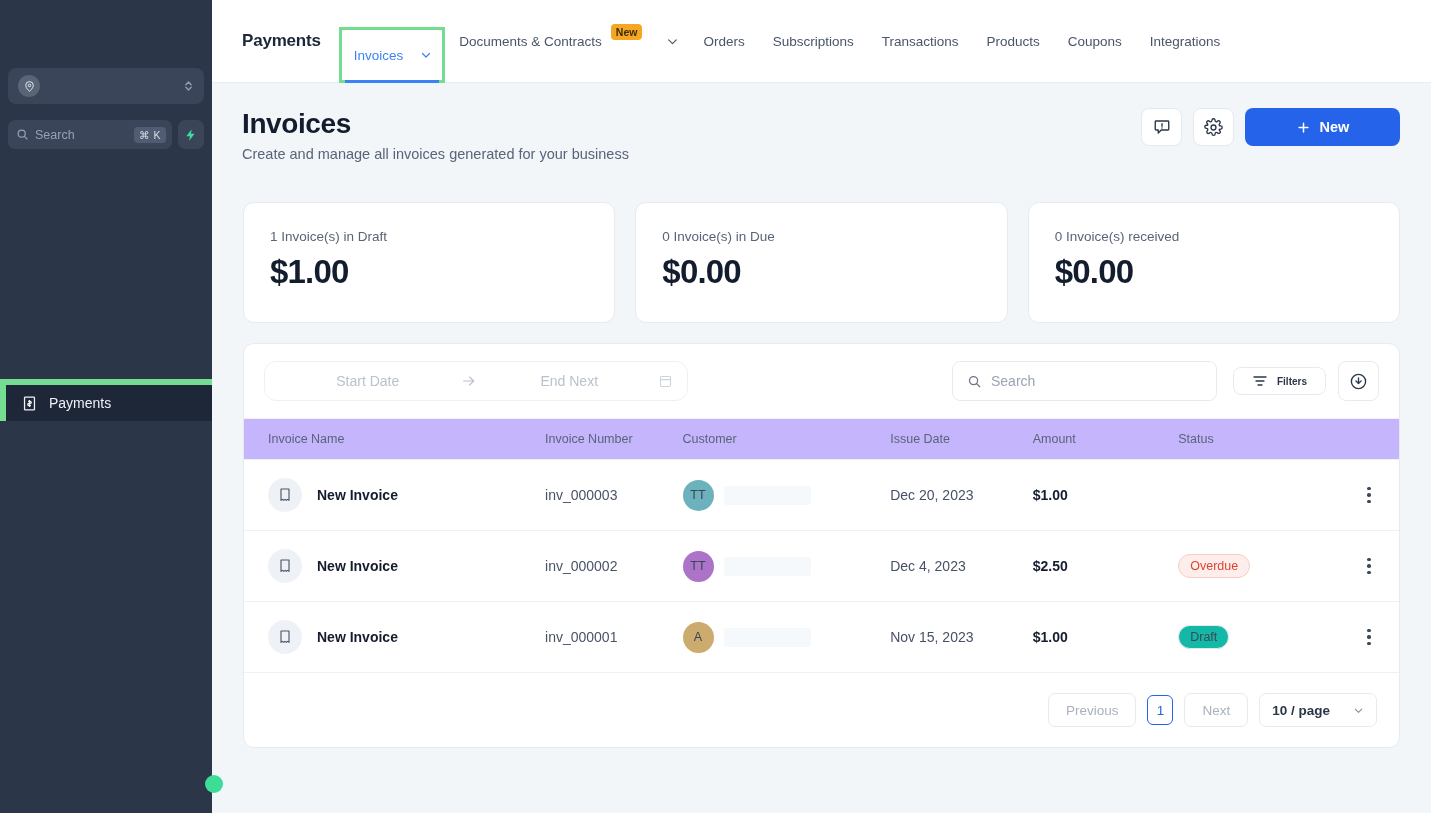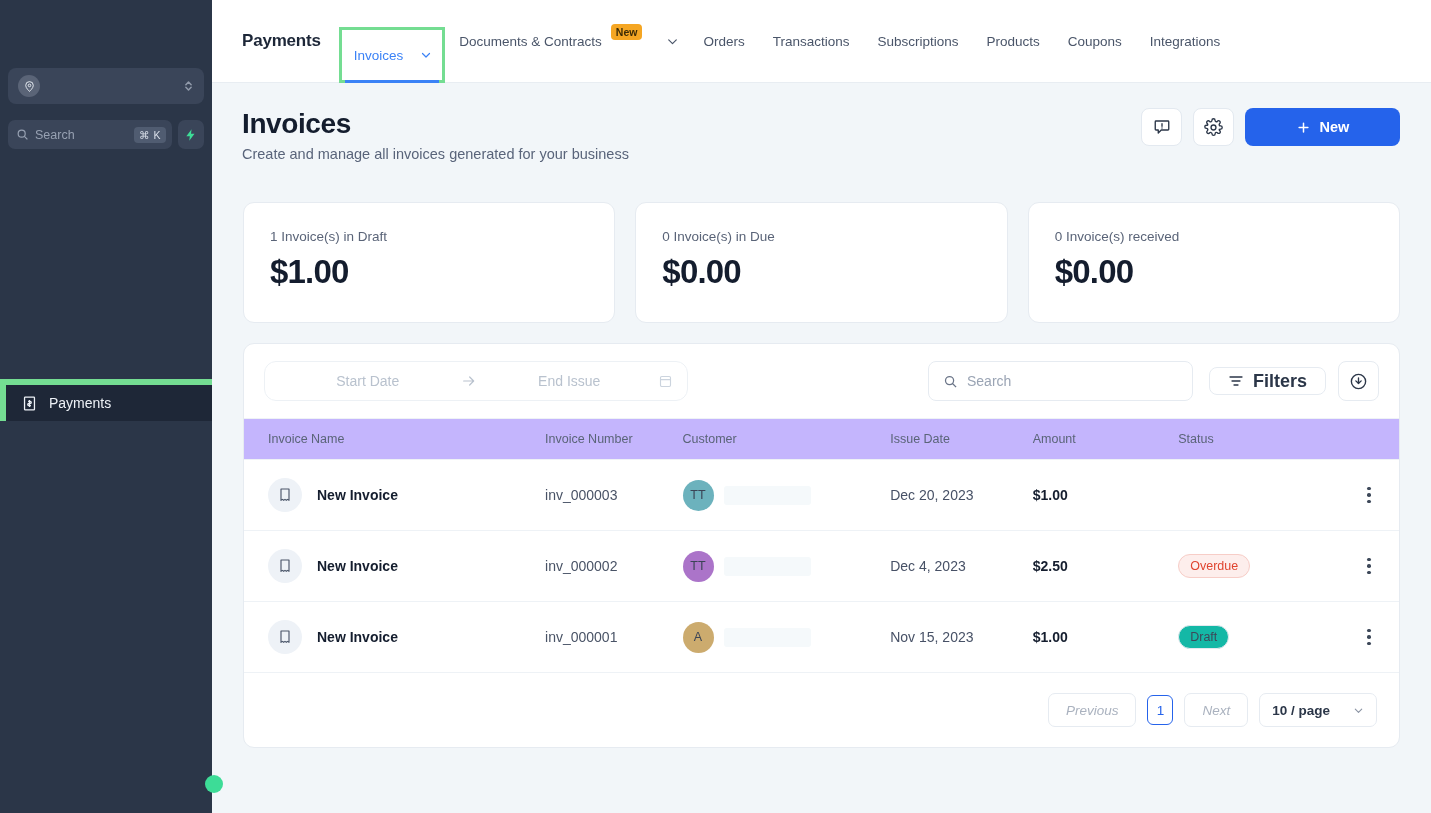--- a/index.html
+++ b/index.html
@@ -187,21 +187,21 @@
   .tb-search {
     width: 265px; height: 40px; border: 1px solid #e6ebf1; border-radius: 8px;
     display: flex; align-items: center; gap: 9px; padding: 0 14px;
     margin-right: 16px;
   }
   .tb-search .ph { font-size: 14px; color: #9aa4b4; }
   .filters-btn {
     height: 28px; padding: 0 18px;
     border: 1px solid #e6ebf1; border-radius: 8px;
     display: flex; align-items: center; gap: 9px;
-    font-size: 18px; font-weight: bold; color: #2b3648;
+    font-size: 10px; font-weight: bold; color: #2b3648;
     margin-right: 12px;
   }
   .dl-btn {
     width: 41px; height: 40px; border: 1px solid #e6ebf1; border-radius: 8px;
     display: flex; align-items: center; justify-content: center; color: #2b3648;
   }
 
   table { width: 100%; border-collapse: collapse; }
   thead th {
     background: #c4b5fd;
@@ -247,21 +247,21 @@
     padding: 4px 11px;
   }
   .badge.overdue { color: #e0442f; background: #fdeeec; border: 1px solid #f7cdc7; }
   .badge.draft { color: #3d4859; background: #14b8a6; border: 1px solid #e4e9ef; }
   .kebab { display: flex; flex-direction: column; gap: 3px; align-items: center; }
   .kebab i { width: 3.5px; height: 3.5px; border-radius: 50%; background: #3d4859; display: block; }
 
   .pager { height: 74px; display: flex; align-items: center; justify-content: flex-end; padding-right: 22px; gap: 11px; }
   .pg-btn {
     height: 34px; padding: 10px 17px; border: 1px solid #e6ebf1; border-radius: 7px;
-    display: flex; align-items: center; font-size: 13.5px; color: #aab2bf; font-style: italic;
+    display: flex; align-items: center; font-size: 13.5px; color: #aab2bf;
   }
   .pg-num {
     width: 26px; height: 30px; border: 1px solid #2563eb; border-radius: 6px;
     display: flex; align-items: center; justify-content: center;
     font-size: 13.5px; color: #2563eb;
   }
   .pg-size {
     height: 34px; padding: 0 12px; border: 1px solid #e6ebf1; border-radius: 7px;
     display: flex; align-items: center; gap: 23px; font-size: 13.5px; color: #2b3648; font-weight: bold;
   }
@@ -350,24 +350,24 @@
           <svg width="13" height="13" viewBox="0 0 24 24" fill="none" stroke="#4a5569" stroke-width="2.2" stroke-linecap="round" stroke-linejoin="round">
               <path d="M5 9l7 7 7-7"></path>
             </svg>
         </span>
       </div>
 
       <div class="nav-item">
           <span>Orders</span>
         </div>
       <div class="nav-item">
+          <span>Subscriptions</span>
+        </div>
+      <div class="nav-item">
           <span>Transactions</span>
-        </div>
-      <div class="nav-item">
-          <span>Subscriptions</span>
         </div>
       <div class="nav-item">
           <span>Products</span>
         </div>
       <div class="nav-item">
           <span>Coupons</span>
         </div>
       <div class="nav-item">
           <span>Integrations</span>
         </div>
@@ -425,21 +425,21 @@
     <div class="panel">
 
       <div class="toolbar">
         <div class="daterange">
           <span class="dr-field">Start Date</span>
           <span class="dr-arrow">
             <svg width="16" height="16" viewBox="0 0 24 24" fill="none" stroke="#b9c2ce" stroke-width="1.8" stroke-linecap="round" stroke-linejoin="round">
                 <path d="M4 12h15M13 6l6 6-6 6"></path>
               </svg>
           </span>
-          <span class="dr-field">End Issue</span>
+          <span class="dr-field">End Next</span>
           <span class="dr-cal">
             <svg width="15" height="15" viewBox="0 0 24 24" fill="none" stroke="#ccd4de" stroke-width="1.8">
                 <rect x="4" y="4" width="16" height="16" rx="2"></rect>
                 <path d="M4 9h16"></path>
               </svg>
           </span>
         </div>
         <div class="tb-spacer"></div>
         <div class="tb-search">
           <span>

